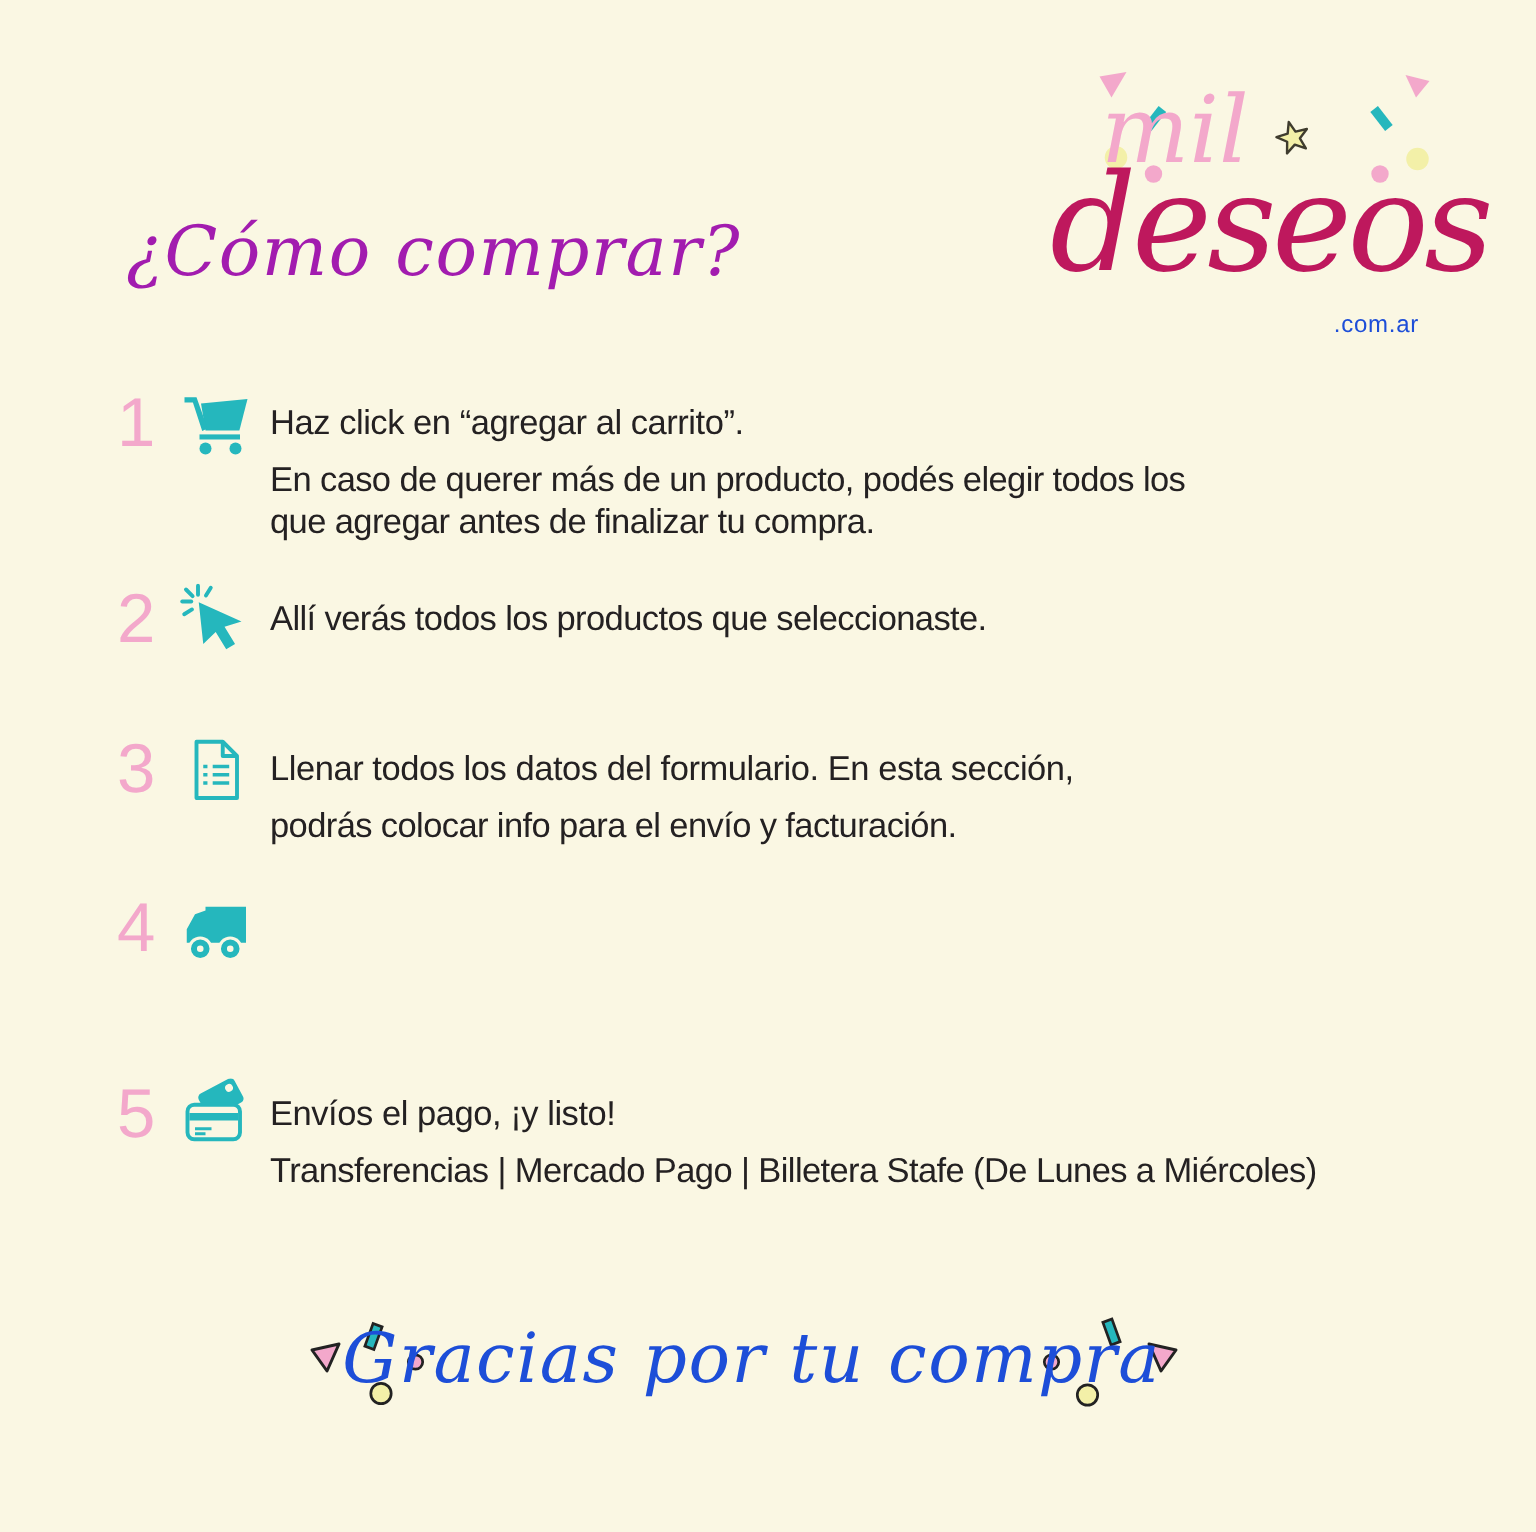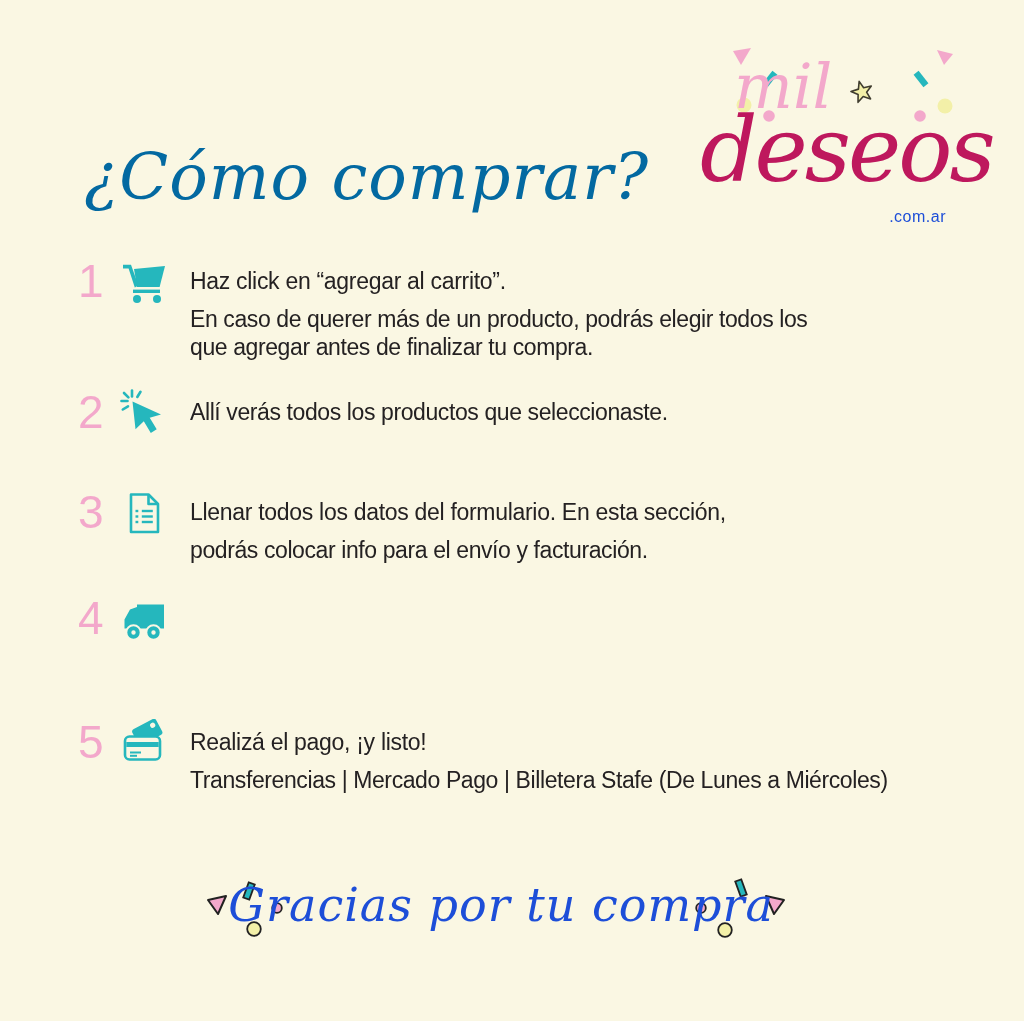--- a/index.html
+++ b/index.html
@@ -5,21 +5,21 @@
   * { margin:0; padding:0; box-sizing:border-box; }
   html,body { background:#e8e8e8; }
   .page {
     position:relative; width:1024px; height:1021px;
     background:#faf7e3; overflow:hidden;
     font-family:"Liberation Sans", sans-serif;
   }
   .heading {
     position:absolute; left:84px; top:140px;
     font-family:"DejaVu Serif", serif; font-style:italic;
-    font-size:64px; color:#0369a1; letter-spacing:1px; white-space:nowrap;
+    font-size:46px; color:#a21caf; letter-spacing:1px; white-space:nowrap;
   }
   
   .logo { position:absolute; left:700px; top:30px; width:272px; height:205px; }
   .logo-confetti { position:absolute; left:0; top:0; }
   .logo-mil {
     position:absolute; top:26px; left:0; width:100%; text-indent:34px;
     font-family:"DejaVu Serif", serif; font-style:italic;
     font-size:62px; color:#f3a8cb; line-height:62px;
   }
   .logo-deseos {
@@ -31,21 +31,21 @@
     position:absolute; top:178px; right:26px;
     font-size:16px; color:#1d4ed8; letter-spacing:0.5px;
   }
   
   .step { position:absolute; left:78px; display:flex; align-items:flex-start; }
   .step-number {
     width:36px; font-size:46px; line-height:46px; color:#f3a8cb;
     font-weight:400; flex:none;
   }
   .step-icon { width:50px; height:48px; margin-left:6px; flex:none; }
-  .step-body { margin-left:20px; padding-top:9px; }
+  .step-body { margin-left:10px; padding-top:9px; }
   .step-title {
     font-size:23px; line-height:29px; color:#242122;
     letter-spacing:-0.3px; white-space:nowrap;
   }
   .step-line {
     font-size:23px; line-height:28px; color:#242122;
     letter-spacing:-0.4px; white-space:nowrap;
   }
   .step-title + .step-line { margin-top:9px; }
   
@@ -89,21 +89,21 @@
           <polygon points="14,11 45,8 39.6,29 17,29"></polygon>
           <polygon points="3,6.8 11,6.8 18.4,27.6 14.8,29.4 8.6,10.4 3,10.4"></polygon>
           <rect x="13" y="31.6" width="27" height="3.4"></rect>
           <circle cx="17" cy="41" r="4"></circle>
           <circle cx="37" cy="41" r="4"></circle>
         </g>
       </svg>
     </div>
     <div class="step-body">
       <div class="step-title">Haz click en “agregar al carrito”.</div>
-      <div class="step-line">En caso de querer más de un producto, podrás elegir todos los</div>
+      <div class="step-line">En caso de querer más de un producto, podés elegir todos los</div>
       <div class="step-line">que agregar antes de finalizar tu compra.</div>
     </div>
   </div>
 
   <div class="step" style="top:389px">
     <div class="step-number">2</div>
     <div class="step-icon">
       <svg width="48" height="48" viewBox="0 0 48 48">
         <g stroke="#25b7bd" stroke-width="2.6" stroke-linecap="round" fill="none">
           <path d="M12 1.5v6"></path>
@@ -165,21 +165,21 @@
           <rect x="15" y="5" width="27" height="18" rx="3" fill="#25b7bd"></rect>
           <circle cx="36.5" cy="10.5" r="2.6" fill="#faf7e3"></circle>
         </g>
         <rect x="5" y="17.5" width="35" height="23" rx="4.5" fill="#faf7e3" stroke="#25b7bd" stroke-width="2.6"></rect>
         <rect x="6.3" y="23" width="32.4" height="5" fill="#25b7bd"></rect>
         <path d="M10 33.5h11" stroke="#25b7bd" stroke-width="2"></path>
         <path d="M10 36.8h7" stroke="#25b7bd" stroke-width="2"></path>
       </svg>
     </div>
     <div class="step-body">
-      <div class="step-title">Realizá el pago, ¡y listo!</div>
+      <div class="step-title">Envíos el pago, ¡y listo!</div>
       <div class="step-line">Transferencias | Mercado Pago | Billetera Stafe (De Lunes a Miércoles)</div>
     </div>
   </div>
 
   <div class="footer">
     <svg class="footer-confetti" width="1024" height="130" viewBox="0 0 1024 130">
       <polygon points="208,32 226,28 218,46" fill="#f3a8cb" stroke="#222222" stroke-width="2" stroke-linejoin="round"></polygon>
       <rect x="245.8" y="15" width="6.4" height="16" fill="#25b7bd" stroke="#222222" stroke-width="1.8" transform="rotate(20 249 23)"></rect>
       <circle cx="277" cy="40" r="4.8" fill="#f3a8cb" stroke="#222222" stroke-width="1.8"></circle>
       <circle cx="254" cy="61" r="6.8" fill="#f3f0a8" stroke="#222222" stroke-width="1.8"></circle>

